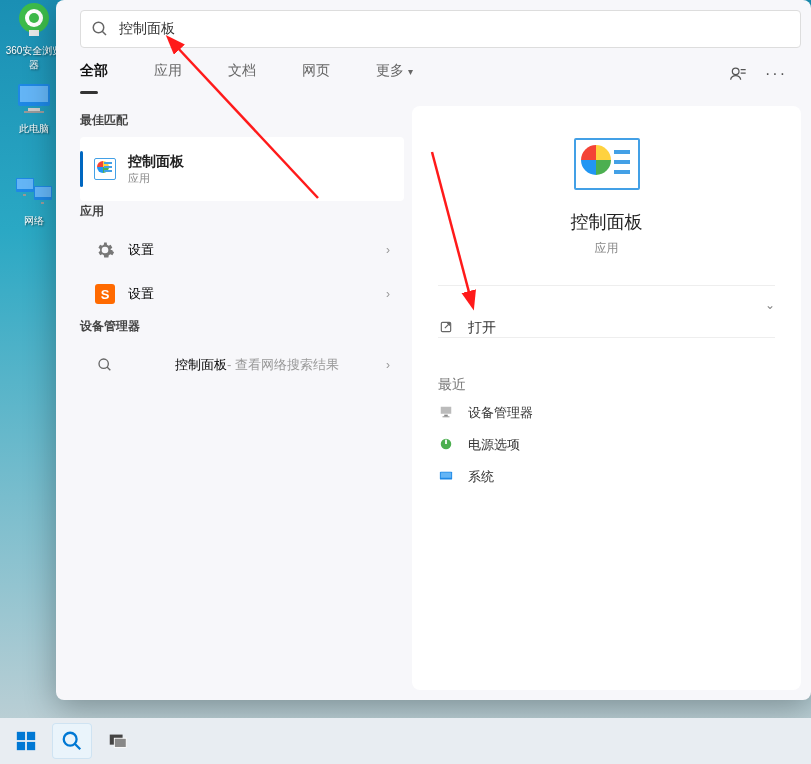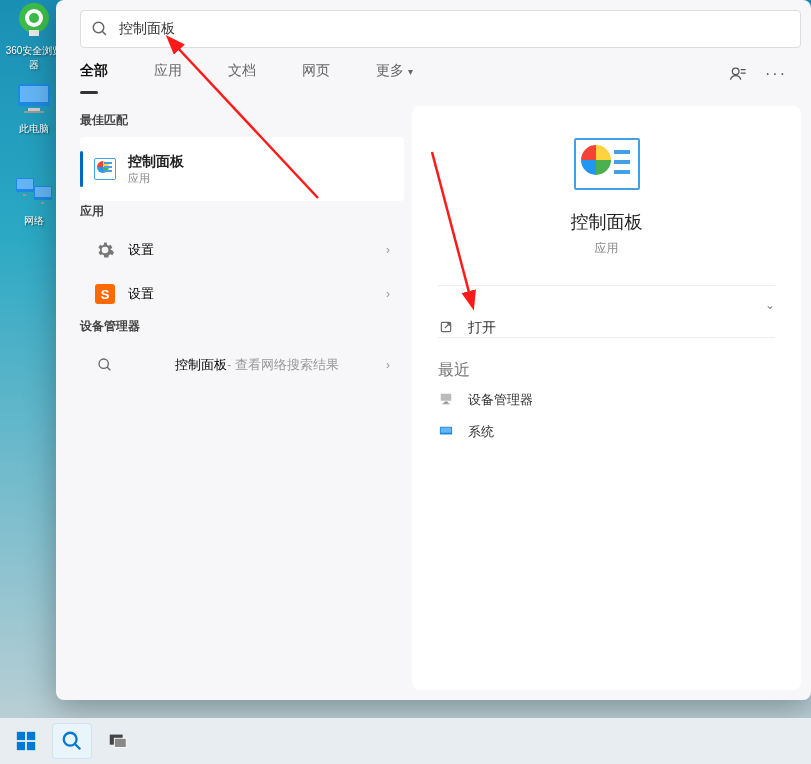--- a/index.html
+++ b/index.html
@@ -56,21 +56,21 @@
   
   .right { flex: 1; background: #fff; margin: 6px 10px 10px 0; border-radius: 8px; padding: 30px 26px 20px; position:relative;}
   .right .hero { text-align: center; }
   .right .hero-icon { width: 66px; height: 56px; margin: 0 auto 18px; display:flex; align-items:center; justify-content:center;}
   .right .hero-title { font-size: 18px; color: #222; margin-bottom: 6px; font-weight:500;}
   .right .hero-sub { font-size: 12px; color: #888; }
   .right hr { border: none; border-top: 1px solid #eee; margin: 28px 0 0; }
   .action-row { display: flex; align-items: flex-end; height: 52px; gap: 14px; color: #333; font-size: 14px; cursor:pointer; border-bottom:1px solid #eee;}
   .action-row .aicon { color: #666; width:16px; text-align:center;}
   .expand-chev { position:absolute; right:22px; top:188px; color:#888; font-size:12px; cursor:pointer; padding:4px;}
-  .recent-label { font-size: 16px; color: #777; margin: 22px 0 10px; }
+  .recent-label { font-size: 14px; color: #777; margin: 38px 0 10px; }
   .recent-row { display: flex; align-items: flex-start; height: 32px; gap: 14px; font-size: 13px; color: #333; cursor:pointer;}
   .recent-row .ricon2 { width: 16px; height: 16px; display:flex; align-items:center; justify-content:center;}
 
   
   .arrow { position: absolute; pointer-events: none; }
   .arrow svg { overflow: visible; }
 
   
   .taskbar { position: absolute; left: 0; bottom: 0; width: 811px; height: 46px; background: #e8edf2; display: flex; align-items: center; gap: 6px; padding: 0 6px;}
   .tbtn { width: 40px; height: 36px; display:flex; align-items:center; justify-content:center; cursor:pointer; border-radius:4px;}
@@ -246,20 +246,29 @@
               <rect x="2" y="2" width="12" height="8" fill="#bbb"></rect>
               <rect x="6" y="11" width="4" height="2" fill="#888"></rect>
               <rect x="4" y="13" width="8" height="1" fill="#888"></rect>
             </svg>
           </span>
         <span>设备管理器</span>
       </div>
       <div class="recent-row">
         <span class="ricon2">
             <svg width="14" height="14" viewBox="0 0 16 16">
+              <circle cx="8" cy="8" r="6" fill="#4caf50"></circle>
+              <rect x="7" y="3" width="2" height="5" fill="#fff"></rect>
+            </svg>
+          </span>
+        <span>电源选项</span>
+      </div>
+      <div class="recent-row">
+        <span class="ricon2">
+            <svg width="14" height="14" viewBox="0 0 16 16">
               <rect x="1" y="3" width="14" height="9" rx="1" fill="#1e88e5"></rect>
               <rect x="2" y="4" width="12" height="6" fill="#64b5f6"></rect>
             </svg>
           </span>
         <span>系统</span>
       </div>
     </div>
   </div>
 </div>
 

